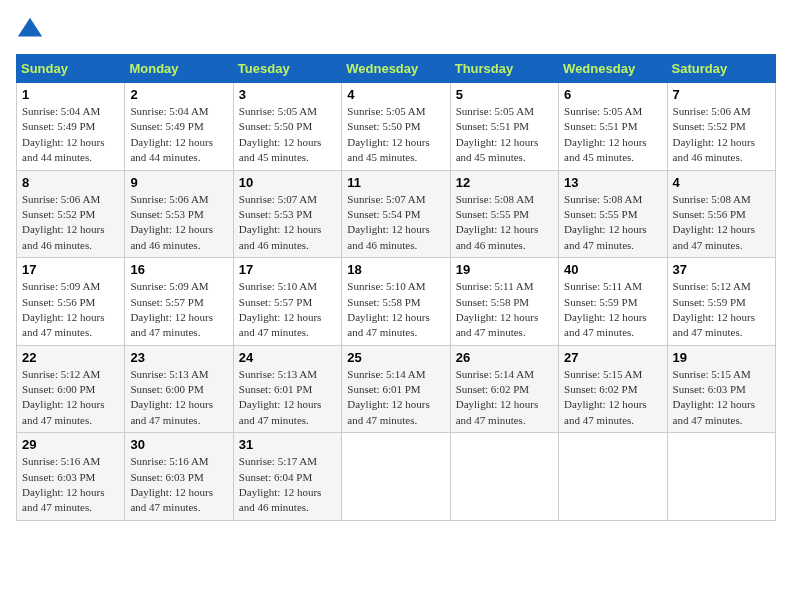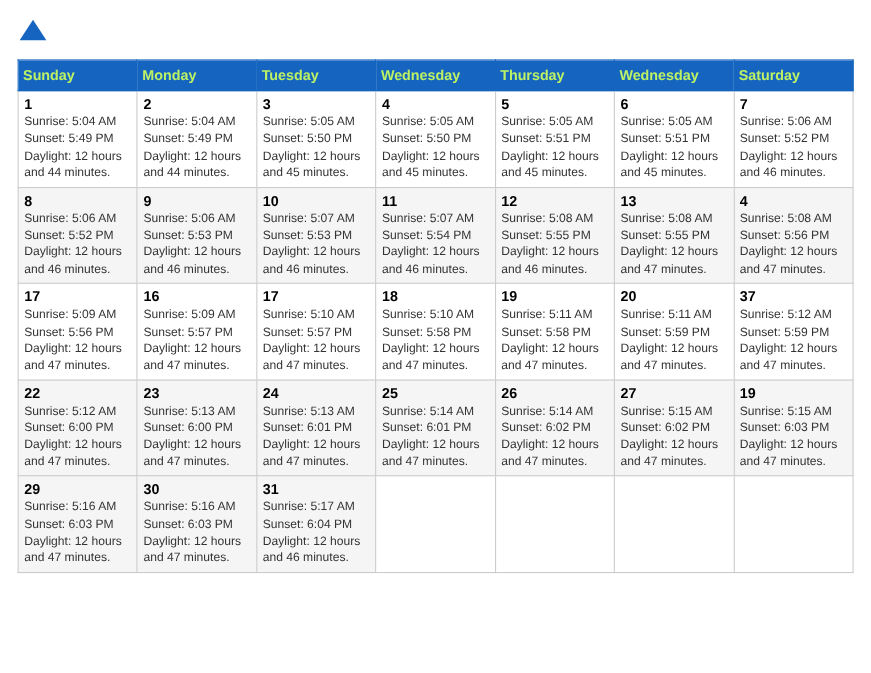--- a/index.html
+++ b/index.html
@@ -74,20 +74,21 @@
     }
     .day-num {
       font-size: 13px;
       font-weight: bold;
       display: block;
       margin-bottom: 2px;
     }
     .day-info {
       color: #333;
       line-height: 1.4;
+      font-family: Liberation Serif, serif;
     }
     .empty-cell {
       background: #fff !important;
     }
     .calendar tr:last-child td {
       background: #f5f5f5;
       margin-left: 20px;
     }
   </style>
 </head>
@@ -273,21 +274,21 @@
       </td>
         <td>
         <span class="day-num">19</span>
         <div class="day-info">
           Sunrise: 5:11 AM<br>
           Sunset: 5:58 PM<br>
           Daylight: 12 hours and 47 minutes.
         </div>
       </td>
         <td>
-        <span class="day-num">20</span>
+        <span class="day-num">40</span>
         <div class="day-info">
           Sunrise: 5:11 AM<br>
           Sunset: 5:59 PM<br>
           Daylight: 12 hours and 47 minutes.
         </div>
       </td>
         <td>
         <span class="day-num">37</span>
         <div class="day-info">
           Sunrise: 5:12 AM<br>

